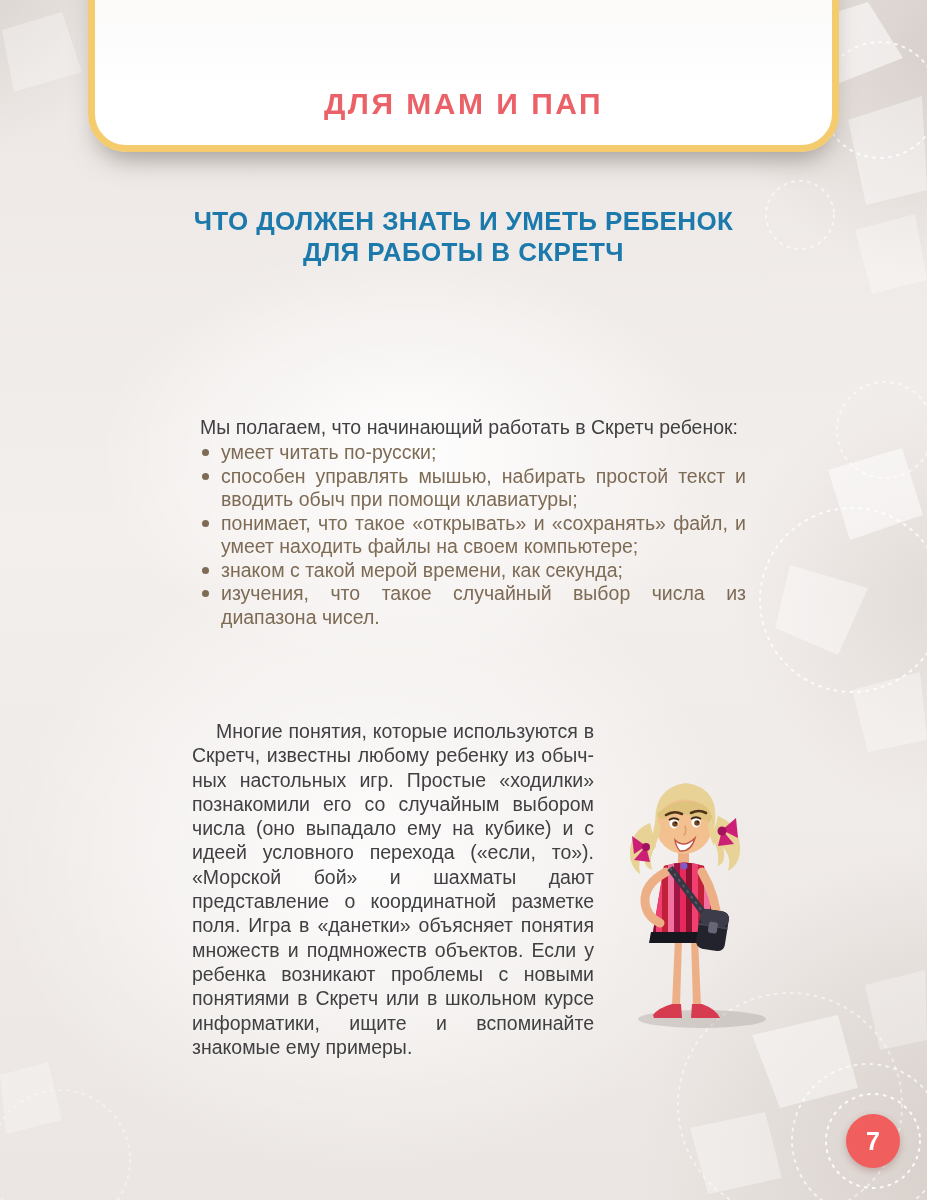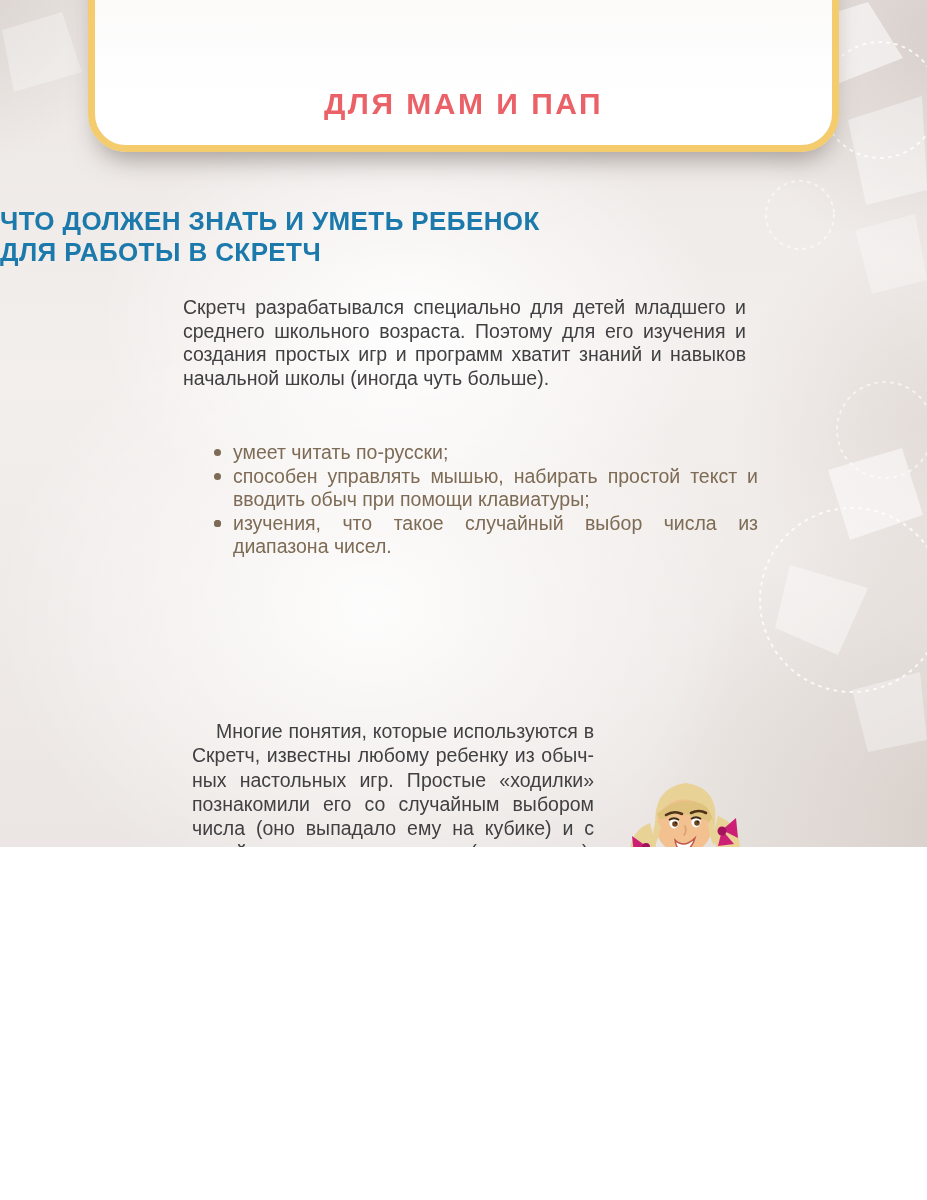--- a/index.html
+++ b/index.html
@@ -2,21 +2,21 @@
 <html lang="ru"><head>
 <meta charset="utf-8">
 <style>
   html, body { margin: 0; padding: 0; }
   body {
     width: 927px; height: 1200px;
     font-family: "Liberation Sans", sans-serif;
     overflow: hidden;
   }
   .page {
-    position: relative; width: 927px; height: 847px; overflow: hidden;
+    position: relative; width: 927px; height: 1200px; overflow: hidden;
     background: #e5e5e5;
   }
   .bg {
     position: absolute; inset: 0;
     background:
       radial-gradient(ellipse 430px 300px at 44% 38%, rgba(255,255,255,.95), rgba(255,255,255,0) 72%),
       radial-gradient(ellipse 520px 430px at 40% 72%, rgba(255,255,255,.9), rgba(255,255,255,0) 72%),
       radial-gradient(circle 320px at 102% 4%, #d7cfcb, rgba(215,207,203,0) 72%),
       radial-gradient(circle 260px at -4% -3%, #d9d2ce, rgba(217,210,206,0) 72%),
       radial-gradient(circle 430px at 104% 97%, #d7cfca, rgba(215,207,202,0) 75%),
@@ -33,34 +33,34 @@
     box-shadow: 0 16px 26px -10px rgba(95,85,78,.55);
     display: flex; align-items: flex-end; justify-content: center;
     padding-bottom: 24px;
   }
   .chapter-title {
     font-size: 30px; font-weight: bold; letter-spacing: 2.5px; color: #ea6168;
   }
 
   .section-heading {
     position: absolute; left: 0; top: 206px; width: 100%;
-    color: #1b79ab;
+    text-align: center; color: #1b79ab;
     font-size: 26px; line-height: 31px; font-weight: bold; letter-spacing: .4px;
   }
 
   .intro {
     position: absolute; left: 183px; top: 296px; width: 563px; margin: 0;
     font-size: 19.5px; line-height: 23.5px; color: #403f41; text-align: justify;
   }
   .lead {
     position: absolute; left: 200px; top: 416px; width: 546px; margin: 0;
     font-size: 19.5px; line-height: 23.5px; color: #403f41;
   }
   .bullets {
-    position: absolute; left: 212px; top: 441px; width: 546px;
+    position: absolute; left: 200px; top: 441px; width: 546px;
     margin: 0; padding: 0; list-style: none;
     font-size: 19.5px; line-height: 23.5px; color: #7d6b55; text-align: justify;
   }
   .bullets li { position: relative; padding-left: 21px; }
   .bullets .dot {
     position: absolute; left: 2px; top: 8px; width: 7px; height: 7px;
     border-radius: 50%; background: #7d6b55;
   }
   .closing {
     position: absolute; left: 183px; top: 710px; width: 402px; margin: 9px;
@@ -114,27 +114,28 @@
 
   <div class="header-box">
     <div class="chapter-title">ДЛЯ МАМ И ПАП</div>
   </div>
 
   <div class="section-heading">
     <div>ЧТО ДОЛЖЕН ЗНАТЬ И УМЕТЬ РЕБЕНОК</div>
     <div>ДЛЯ РАБОТЫ В СКРЕТЧ</div>
   </div>
 
-  <p class="intro">Скретч разрабатывался специально для детей младшего и средне­го школьного возраста. Поэтому для его изучения и создания про­стых игр и программ хватит знаний и навыков начальной школы (иногда чуть больше).</p>
-
+
+  <p class="lead">Мы полагаем, что начинающий работать в Скретч ребенок:</p>
 
   <ul class="bullets">
     <li><span class="dot"></span><span>умеет читать по-русски;</span></li>
     <li><span class="dot"></span><span>способен управлять мышью, набирать простой текст и вво­дить обыч при помощи клавиатуры;</span></li>
-    <li><span class="dot"></span></li>
+    <li><span class="dot"></span><span>понимает, что такое «открывать» и «сохранять» файл, и умеет находить файлы на своем компьютере;</span></li>
+    <li><span class="dot"></span><span>знаком с такой мерой времени, как секунда;</span></li>
     <li><span class="dot"></span><span>изучения, что такое случайный выбор числа из диапазона чисел.</span></li>
   </ul>
 
   <p class="closing">Многие понятия, которые используются в Скретч, известны любому ребенку из обыч­ных настольных игр. Простые «ходилки» познакомили его со случайным выбором чис­ла (оно выпадало ему на кубике) и с идеей условного перехода («если, то»). «Морской бой» и шахматы дают представление о коор­динатной разметке поля. Игра в «данетки» объясняет понятия множеств и подмножеств объектов. Если у ребенка возникают пробле­мы с новыми понятиями в Скретч или в школь­ном курсе информатики, ищите и вспоминайте знакомые ему примеры.</p>
 
   <svg class="girl" width="190" height="268" viewBox="0 0 190 268" aria-hidden="true">
     <defs>
       <clipPath id="dressClip">
         <path d="M74 98 Q94 91 114 98 L128 170 Q95 179 62 170 Z"></path>
       </clipPath>

